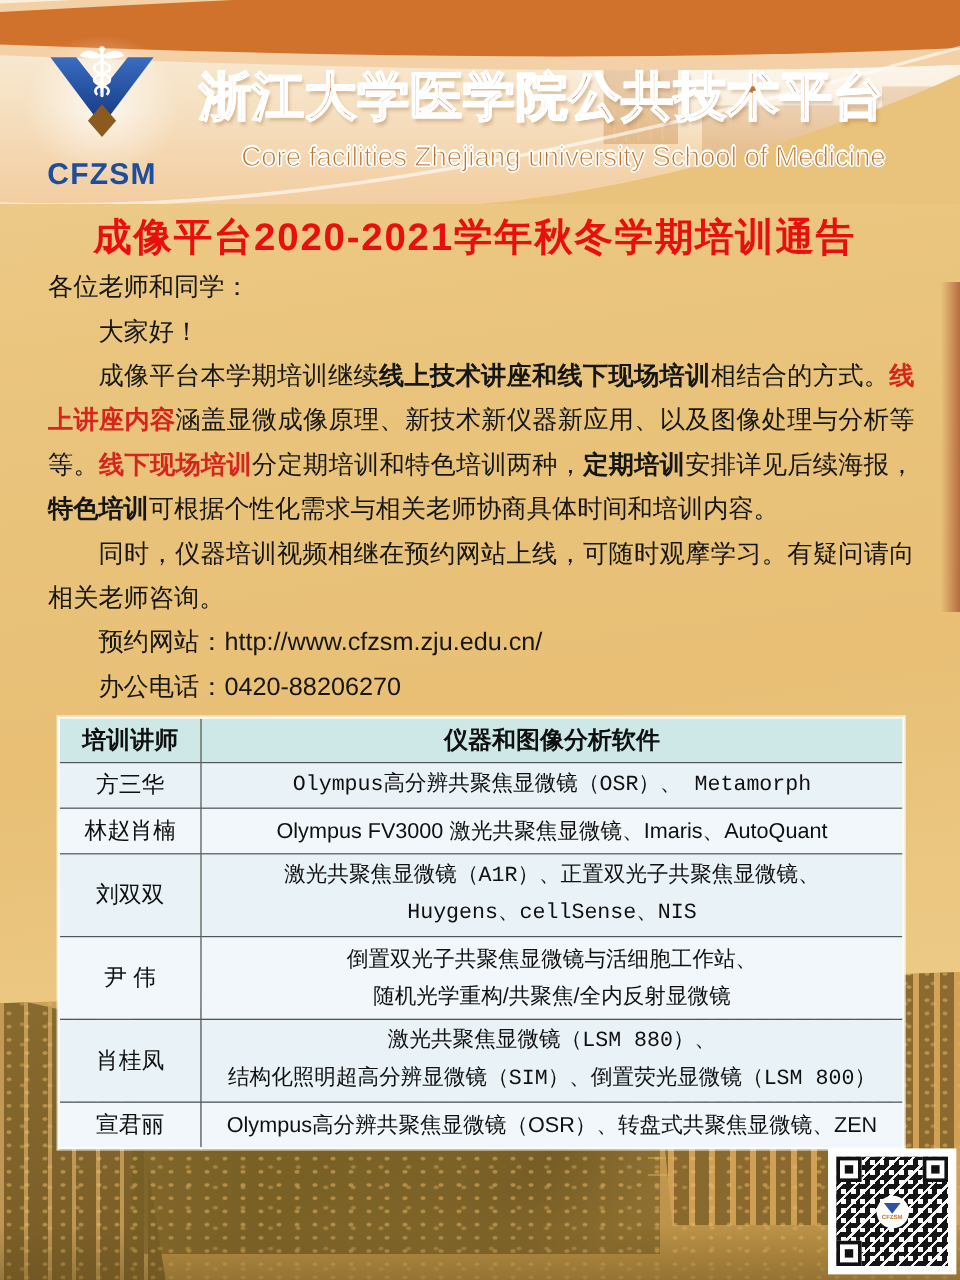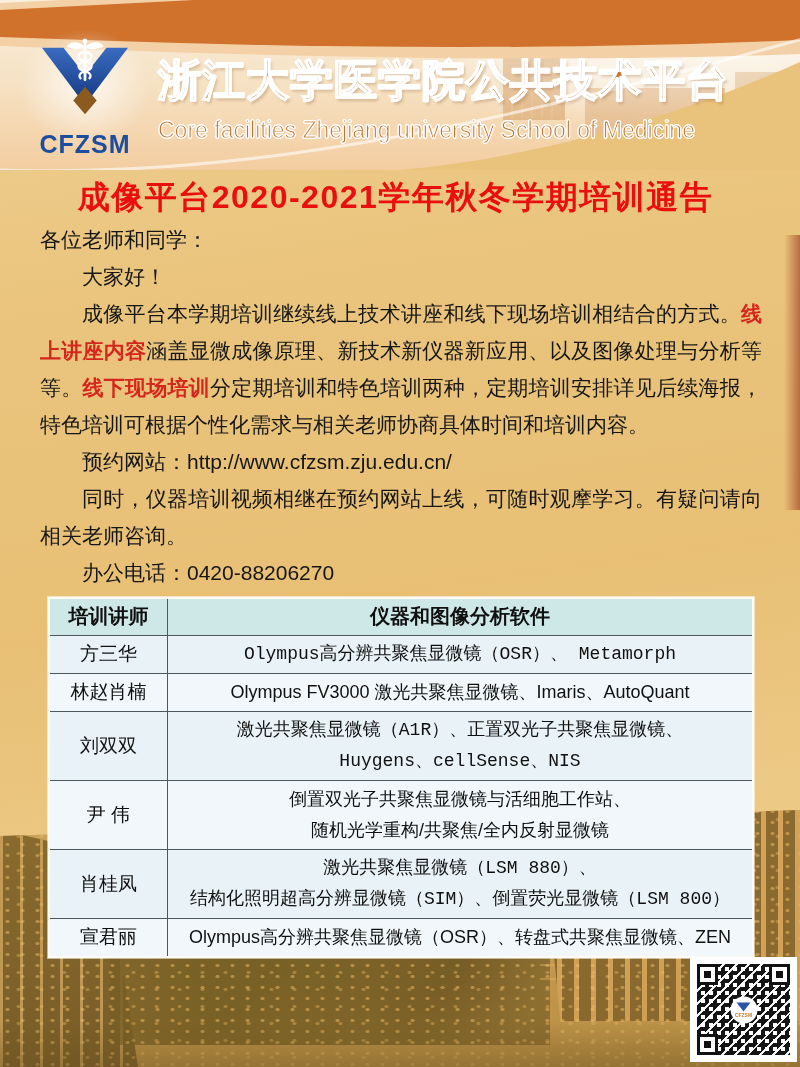--- a/index.html
+++ b/index.html
@@ -43,39 +43,39 @@
 
   
   .header { position:absolute; top:0; left:0; width:800px; height:170px; z-index:2;
     background:linear-gradient(180deg,#faf0e0 0%,#f6e2c4 48%,#f3cda0 100%); }
   .header-deco { position:absolute; inset:0; width:800px; height:170px; }
   .logo { position:absolute; left:24px; top:36px; width:122px; text-align:center; z-index:3; }
   .logo::before { content:""; position:absolute; left:-6px; top:-8px; width:134px; height:120px;
     background:radial-gradient(ellipse at center,rgba(255,255,255,.75) 0%,rgba(255,255,255,0) 70%); }
   .logo svg { position:relative; width:104px; height:90px; }
   .logo-text { position:relative; color:#1d4e9e; font-weight:bold; font-size:25px; letter-spacing:1px; }
-  .brand { position:absolute; left:158px; top:52px; width:580px; z-index:3; }
+  .brand { position:absolute; left:158px; top:52px; width:580px; z-index:3;text-align:right; }
   .brand-cn { font-size:43px; font-weight:bold; color:#c1762c; letter-spacing:1px; white-space:nowrap;
     -webkit-text-stroke:1.5px #fff;
     text-shadow:0 1px 0 #fff,0 -1px 0 #fff,1px 0 0 #fff,-1px 0 0 #fff,2px 3px 3px rgba(120,60,10,.25); }
   .brand-en { margin-top:7px; font-size:23px; font-weight:normal; color:#bd7730; white-space:nowrap;
     -webkit-text-stroke:0.8px #fff;
     text-shadow:0 1px 0 #fff,0 -1px 0 #fff,1px 0 0 #fff,-1px 0 0 #fff; }
 
   
   .notice-title { position:absolute; top:176px; left:0; width:791px; text-align:center; z-index:3;
     font-size:32px; font-weight:bold; color:#e90f0e; letter-spacing:1.5px; }
 
   
   .content { position:absolute; top:221px; left:40px; width:722px; z-index:3;
     font-size:21px; line-height:37px; color:#161616; text-align:justify; }
   .content p { margin:0; }
   .indent { text-indent:2em; }
   .seg-normal { font-weight:normal; }
-  .seg-bold { font-weight:normal; }
+  .seg-bold { font-weight:bold; }
   .seg-red-bold { font-weight:bold; color:#d4261c; }
 
   
   .table-wrap { position:absolute; left:48px; top:597px; width:706px; z-index:4; }
   table { width:100%; border-collapse:collapse; border:2px solid #fcfcf4;
     box-shadow:0 0 0 1px rgba(255,255,255,.55); }
   th,td { border:1px solid #4d585c; color:#101010; }
   th { background:#cde8e7; font-size:20px; font-weight:bold; height:37px; }
   td.name { width:140px; text-align:center; font-size:19px; }
   td.content-cell { text-align:center; font-size:18px; padding:3px 21px; }
@@ -172,24 +172,24 @@
       <div class="brand-en">Core facilities Zhejiang university School of Medicine</div>
     </div>
   </div>
 
   <div class="notice-title">成像平台2020-2021学年秋冬学期培训通告</div>
 
   <div class="content">
     <p>各位老师和同学：</p>
     <p class="indent">大家好！</p>
     <p class="indent"><span class="seg-normal">成像平台本学期培训继续</span><span class="seg-bold">线上技术讲座和线下现场培训</span><span class="seg-normal">相结合的方式。</span><span class="seg-red-bold">线上讲座内容</span><span class="seg-normal">涵盖显微成像原理、新技术新仪器新应用、以及图像处理与分析等等。</span><span class="seg-red-bold">线下现场培训</span><span class="seg-normal">分定期培训和特色培训两种，</span><span class="seg-bold">定期培训</span><span class="seg-normal">安排详见后续海报，</span><span class="seg-bold">特色培训</span><span class="seg-normal">可根据个性化需求与相关老师协商具体时间和培训内容。</span></p>
+    <p class="indent"><span class="seg-normal">同时，仪器培训视频相继在预约网站上线，可随时观摩学习。有疑问请向相关老师咨询。</span></p>
     <p class="indent">
       <span>预约网站：</span><span>http://www.cfzsm.zju.edu.cn/</span>
     </p>
-    <p class="indent"><span class="seg-normal">同时，仪器培训视频相继在预约网站上线，可随时观摩学习。有疑问请向相关老师咨询。</span></p>
     <p class="indent">
       <span>办公电话：</span><span>0420-88206270</span>
     </p>
   </div>
 
   <div class="table-wrap">
     <table>
       <thead>
         <tr>
           <th>培训讲师</th>

